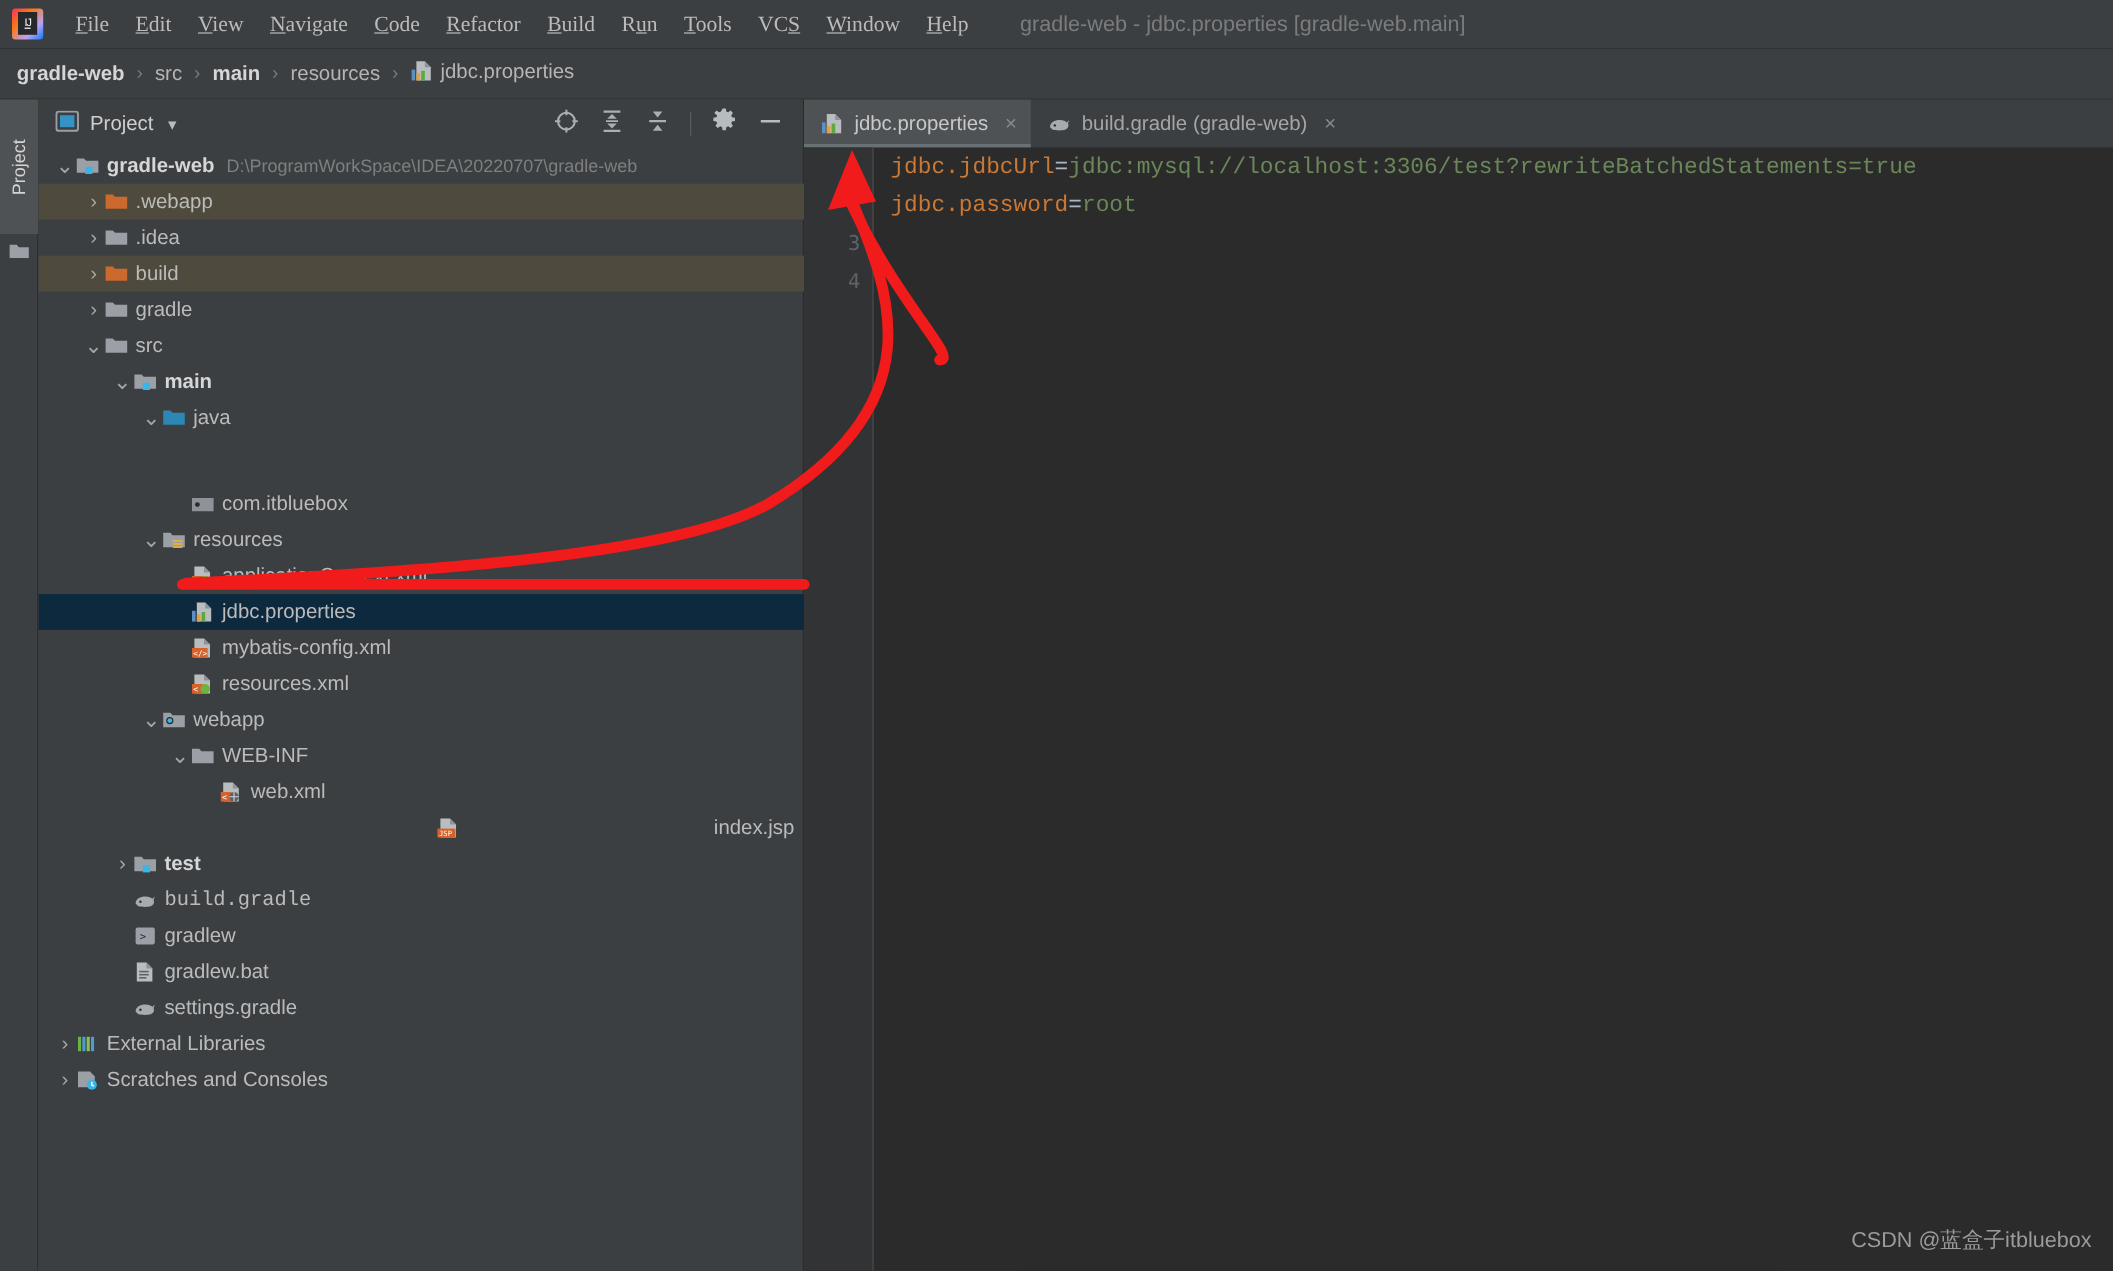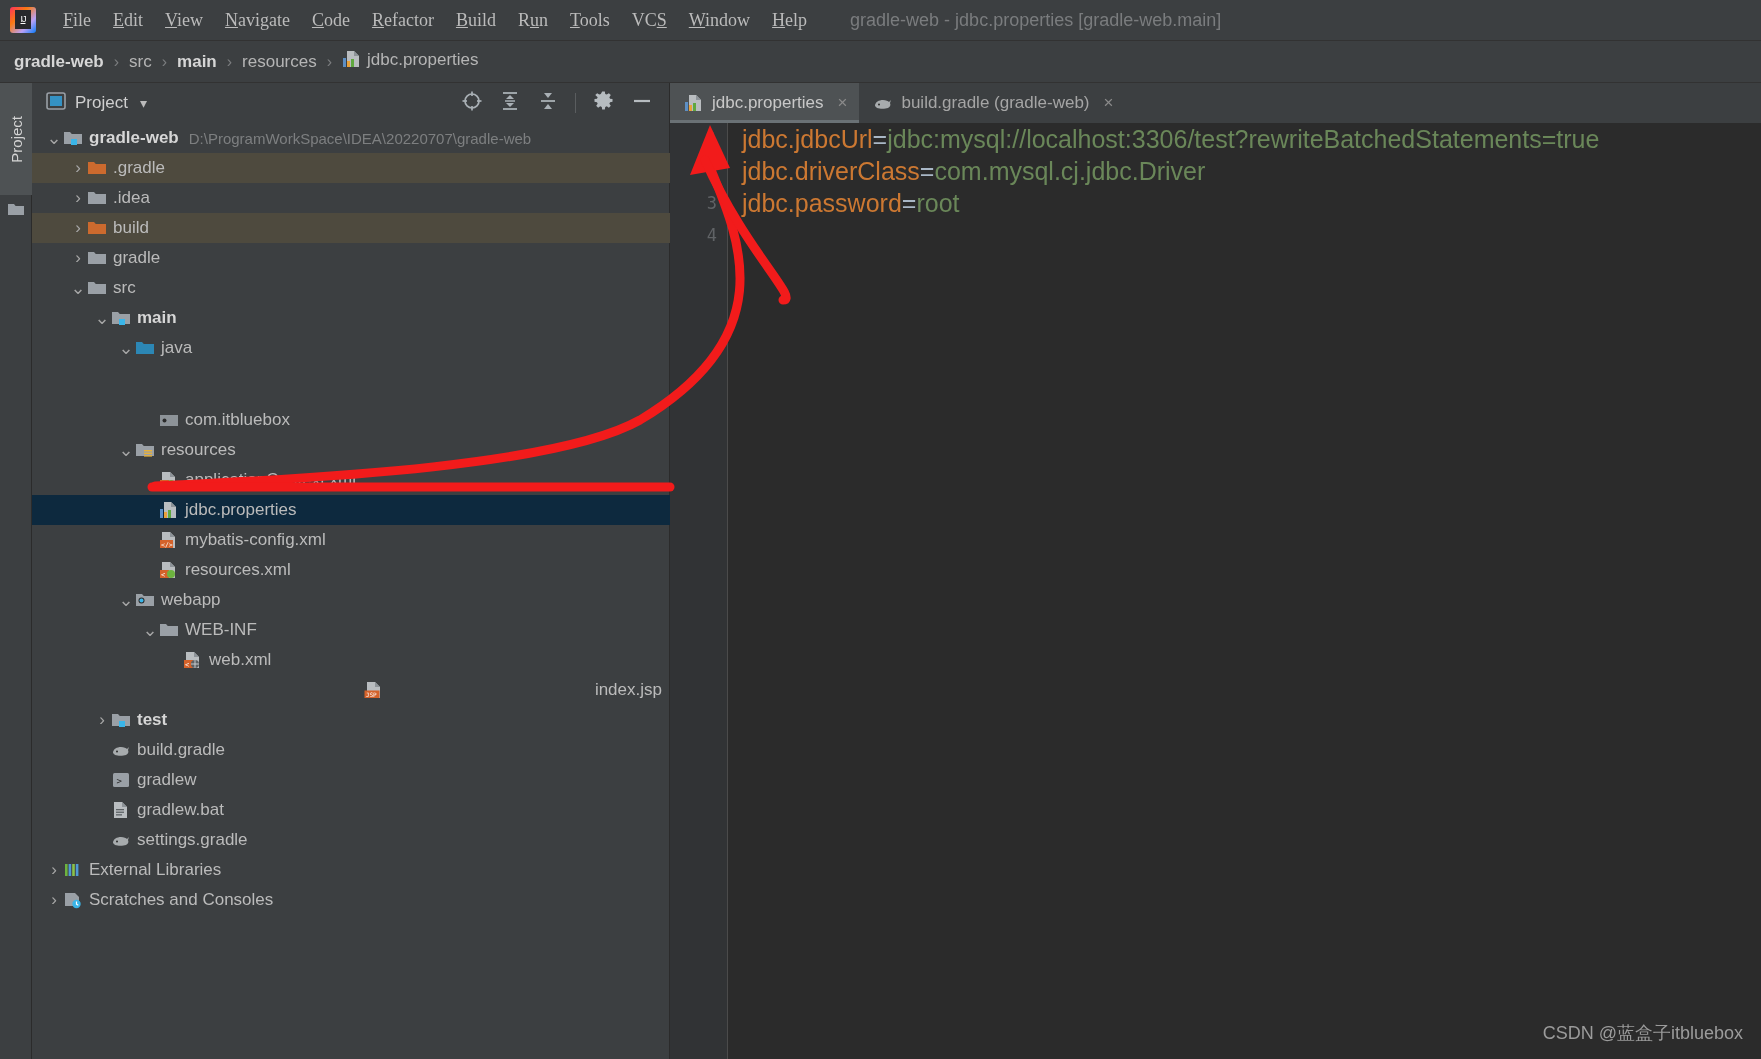--- a/index.html
+++ b/index.html
@@ -112,21 +112,21 @@
     position: absolute; left: 0; top: 0; width: 58px; bottom: 0; background: #313335;
     border-right: 1px solid #4b4b4b;
   }
   .gutter .gl {
     height: 32px; line-height: 32px; text-align: right; padding-right: 10px;
     color: #606366; font-family: "DejaVu Sans Mono", monospace; font-size: 17px;
   }
   .lines { position: absolute; left: 58px; top: 0; right: 0; bottom: 0; padding-left: 14px; }
   .cl {
     height: 32px; line-height: 32px; white-space: pre;
-    font-family: Liberation Sans, sans-serif; font-size: 25px;
+    font-family: Liberation Mono, monospace; font-size: 19px;
   }
   .k { color: #cc7832; }
   .eq { color: #a9b7c6; }
   .v { color: #6a8759; }
 
   .watermark {
     position: absolute; right: 18px; bottom: 14px; color: #9b9b9b; font-size: 18px;
     font-family: "Liberation Sans", sans-serif;
   }
 
@@ -252,21 +252,21 @@
           <span class="lbl bold">gradle-web</span>
           <span class="path">D:\ProgramWorkSpace\IDEA\20220707\gradle-web</span>
         </div>
         <div class="row dirty" style="padding-left: 38px;">
           <span class="arrow" style="font-size: 17px;">›</span>
           <span class="ico">
             <svg width="20" height="18" viewBox="0 0 20 18">
               <path d="M1 3h6l1.8 2H19v10H1z" fill="#cc6a2e"></path>
             </svg>
           </span>
-          <span class="lbl">.gradle</span>
+          <span class="lbl">.webapp</span>
         </div>
         <div class="row" style="padding-left: 38px;">
           <span class="arrow" style="font-size: 17px;">›</span>
           <span class="ico">
             <svg width="20" height="18" viewBox="0 0 20 18">
               <path d="M1 3h6l1.8 2H19v10H1z" fill="#9aa0a6"></path>
             </svg>
           </span>
           <span class="lbl">.idea</span>
         </div>
@@ -438,21 +438,21 @@
         <div class="row" style="padding-left: 62px;">
           <span class="arrow" style="font-size: 17px;">›</span>
           <span class="ico">
             <svg width="20" height="18" viewBox="0 0 20 18">
               <path d="M1 3h6l1.8 2H19v10H1z" fill="#9aa0a6"></path>
               <rect x="8" y="10" width="6" height="6" fill="#3ab5e8"></rect>
             </svg>
           </span>
           <span class="lbl bold">test</span>
         </div>
-        <div class="row" style="padding-left: 62px;">
+        <div class="row" style="padding-left: 62px; font-family: Liberation Mono, monospace;">
           <span class="arrow"></span>
           <span class="ico">
             <svg width="20" height="18" viewBox="0 0 20 18">
               <path d="M2 12c0-4 4-6 8-6 3 0 5 1 6 2l2-2-1 3c1 2 0 4-2 5-3 1-8 1-11 0z" fill="#a7abad"></path>
               <circle cx="6" cy="10.5" r="1" fill="#2b2b2b"></circle>
             </svg>
           </span>
           <span class="lbl">build.gradle</span>
         </div>
         <div class="row" style="padding-left: 62px;">
@@ -542,21 +542,20 @@
       </div>
     <div class="code">
       <div class="gutter" id="gutter">
           <div class="gl">1</div>
           <div class="gl">2</div>
           <div class="gl">3</div>
           <div class="gl">4</div>
         </div>
       <div class="lines" id="lines">
           <div class="cl"><span class="k">jdbc.jdbcUrl</span><span class="eq">=</span><span class="v">jdbc:mysql://localhost:3306/test?rewriteBatchedStatements=true</span></div>
-          <div class="cl"><span class="k">jdbc.driverClass</span><span class="eq">=</span><span class="v">com.mysql.cj.jdbc.Driver</span></div>
           <div class="cl"><span class="k">jdbc.password</span><span class="eq">=</span><span class="v">root</span></div>
         </div>
       <div class="watermark">CSDN @蓝盒子itbluebox</div>
     </div>
   </div>
 
   <svg class="annot" viewBox="0 0 1761 1059">
     <path d="M705,155 C735,230 790,330 640,420 C560,465 330,478 155,486" fill="none" stroke="#f21b1b" stroke-width="9" stroke-linecap="round"></path>
     <path d="M705,155 C740,235 810,325 785,300" fill="none" stroke="#f21b1b" stroke-width="0"></path>
     <path d="M710,125 L690,175 L730,168 Z" fill="#f21b1b"></path>

